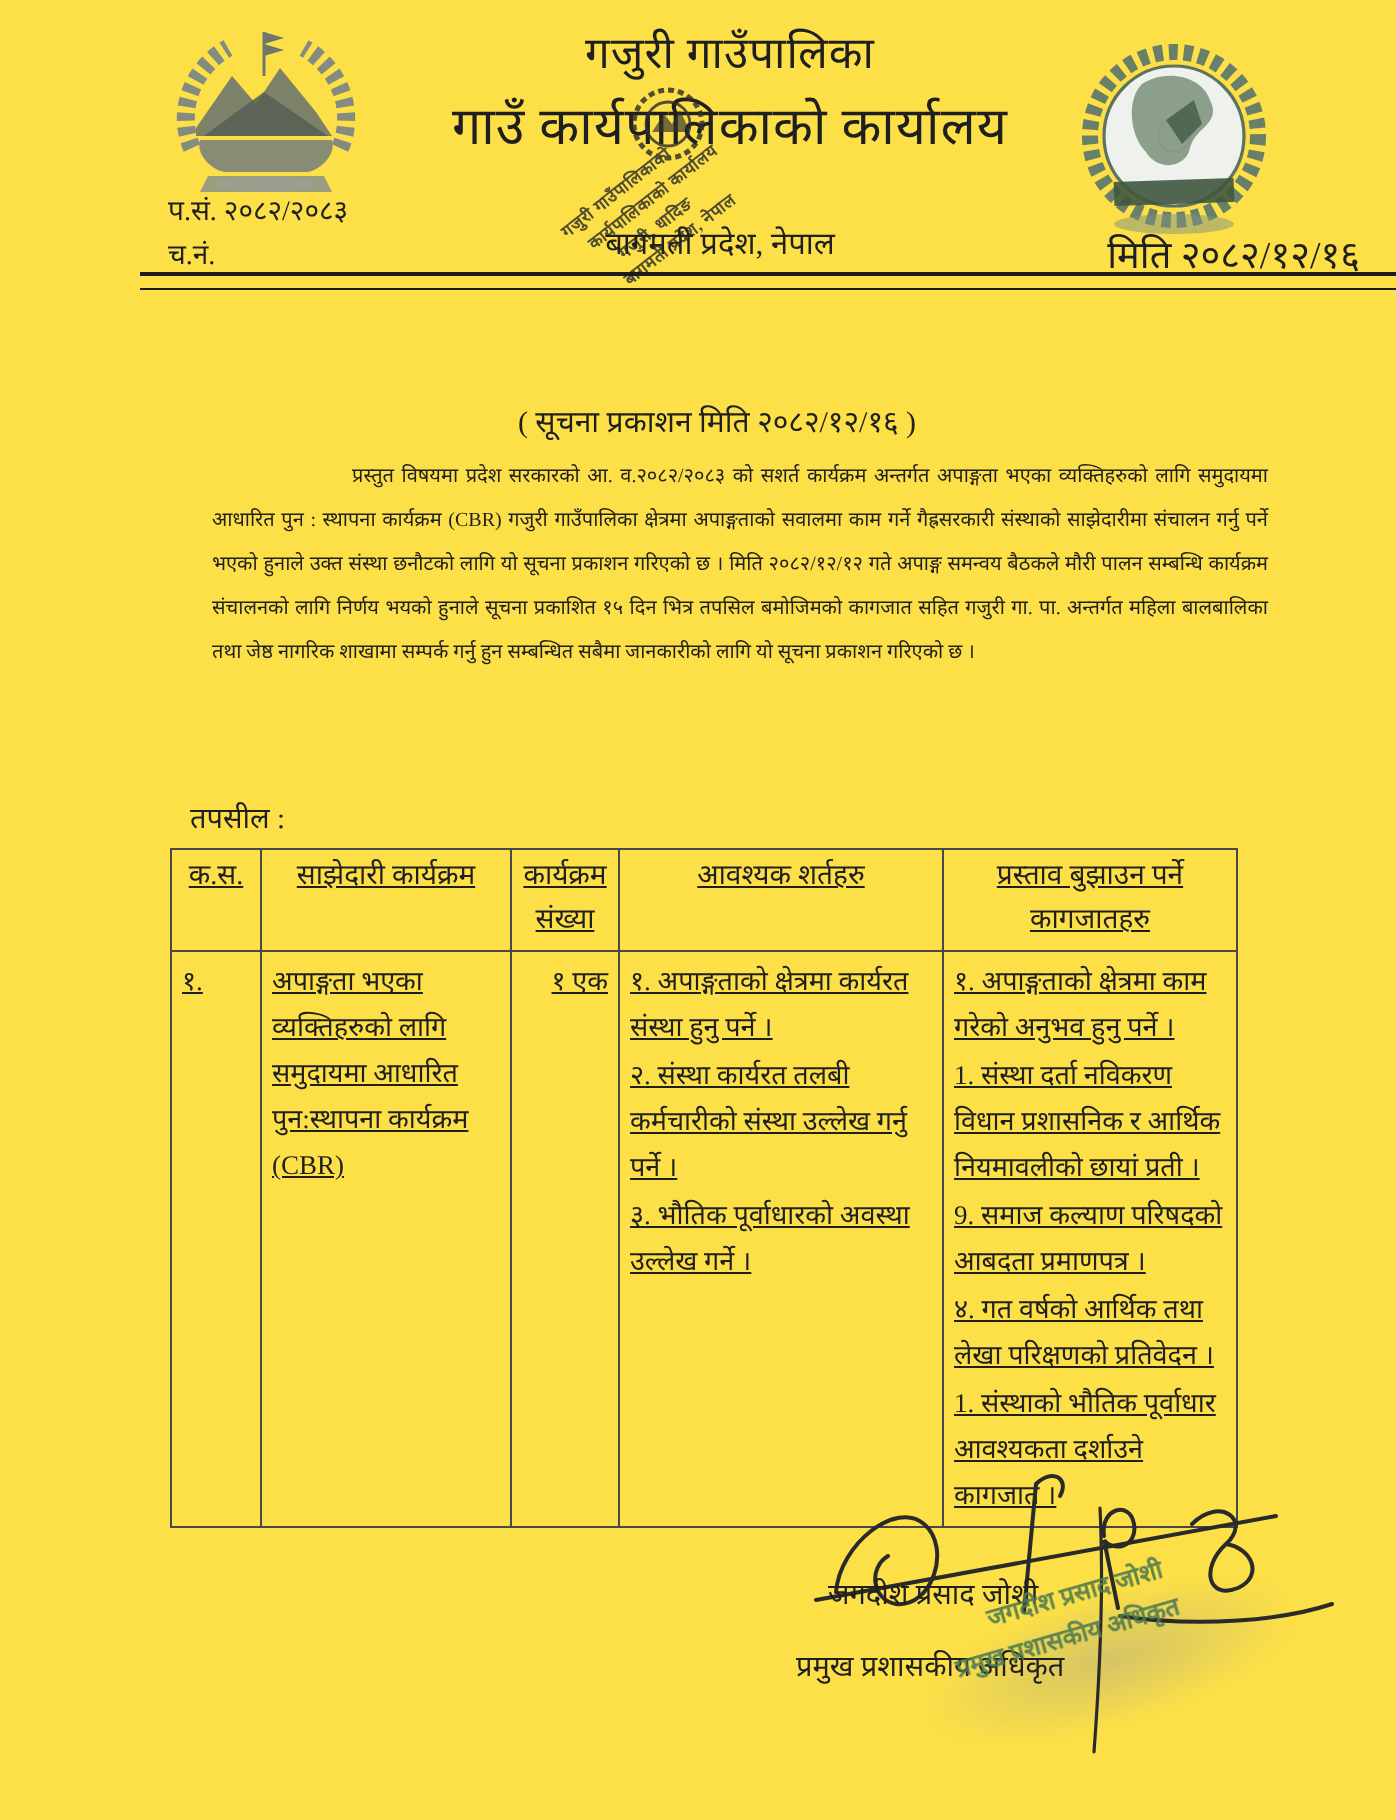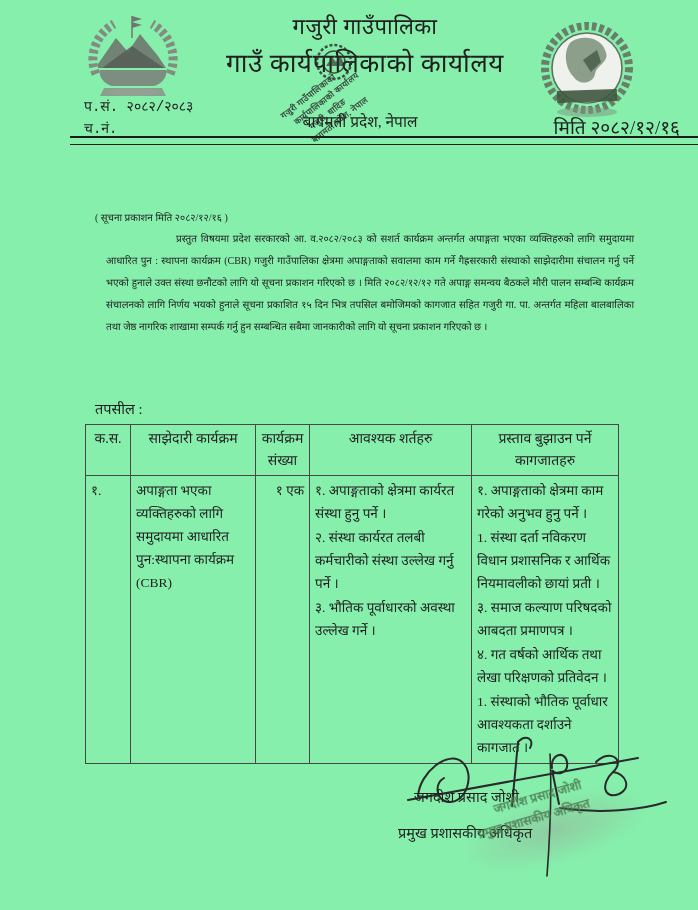--- a/index.html
+++ b/index.html
@@ -1,20 +1,20 @@
 <!DOCTYPE html>
 <html><head>
 <meta charset="utf-8">
 <style>
   html,body{margin:0;padding:0;background:#e8e8e4;}
   .page{
     position:relative;
     width:698px;height:910px;
     margin:0 auto;
-    background:#86efac;
+    background:#fde047;
     font-family:"Liberation Serif","DejaVu Serif",serif;
     color:#1f1f1f;
     overflow:hidden;
   }
   
   .emblem-left{position:absolute;left:82px;top:12px;width:102px;height:90px;}
   .seal-right{position:absolute;left:531px;top:20px;width:112px;height:102px;}
   .head-titles{position:absolute;left:150px;top:10px;width:430px;text-align:center;}
   .muni-title{font-size:22px;letter-spacing:.5px;}
   .office-title{font-size:26px;margin-top:4px;letter-spacing:.5px;}
@@ -26,35 +26,35 @@
   .round-stamp .stamp-text{
     position:absolute;left:16px;top:78px;width:150px;
     transform:rotate(-38deg);transform-origin:0 0;
     font-size:8.5px;font-weight:bold;color:#2c2c2c;line-height:1.5;
     letter-spacing:.4px;white-space:nowrap;
   }
   .round-stamp .stamp-text span{display:block;}
   .round-stamp .stamp-text span:nth-child(2){margin-left:7px;}
   .round-stamp .stamp-text span:nth-child(3){margin-left:16px;}
   .round-stamp .stamp-text span:nth-child(4){margin-left:10px;}
-  .ref-block{position:absolute;left:84px;top:96px;font-size:14px;line-height:22px;font-family:Liberation Mono, monospace;}
+  .ref-block{position:absolute;left:84px;top:96px;font-size:14px;line-height:22px;}
   .address-line{position:absolute;left:150px;top:110px;width:420px;text-align:center;font-size:15.5px;}
   .date-line{position:absolute;right:18px;top:114px;font-size:19px;}
   .head-rule{position:absolute;left:70px;right:0;top:136px;height:6px;
     border-top:2.5px solid #1c1c1c;border-bottom:1.2px solid #1c1c1c;}
   
   .subject{position:absolute;left:95px;top:150px;width:527px;
     font-size:14.5px;line-height:26px;text-align:justify;}
-  .pub-note{position:absolute;left:95px;top:210px;width:527px;font-size:10px;}
+  .pub-note{position:absolute;left:95px;top:200px;width:527px;text-align:center;font-size:15px;}
   .body-par{position:absolute;left:106px;top:228px;width:528px;
     font-size:10px;line-height:22px;text-align:justify;text-indent:70px;}
   .tapasil{position:absolute;left:95px;top:398px;font-size:14.5px;}
   
   table.main{position:absolute;left:85px;top:424px;width:533px;
-    border-collapse:collapse;table-layout:fixed;font-size:13.5px;}
+    border-collapse:collapse;table-layout:fixed;font-size:13.5px;text-decoration:underline;}
   table.main th,table.main td{border:1.2px solid #474747;vertical-align:top;
     padding:3px 5px;overflow:hidden;}
   table.main th{font-weight:normal;font-size:14px;text-align:center;height:42px;line-height:22px;}
   table.main td{height:236px;line-height:23px;}
   .col-sn{width:45px;}.col-prog{width:125px;}.col-cnt{width:54px;}
   .col-cond{width:162px;}.col-docs{width:147px;}
   td.cell-sn{text-align:left;padding-left:8px;}
   td.cell-cnt{text-align:right;padding-left:6px;}
   .list-item{margin-bottom:1px;}
   
@@ -160,21 +160,21 @@
         <td>अपाङ्गता भएका व्यक्तिहरुको लागि समुदायमा आधारित पुन:स्थापना कार्यक्रम (CBR)</td>
         <td class="cell-cnt">१ एक</td>
         <td>
           <div class="list-item">१. अपाङ्गताको क्षेत्रमा कार्यरत संस्था हुनु पर्ने ।</div>
           <div class="list-item">२. संस्था कार्यरत तलबी कर्मचारीको संस्था उल्लेख गर्नु पर्ने ।</div>
           <div class="list-item">३. भौतिक पूर्वाधारको अवस्था उल्लेख गर्ने ।</div>
         </td>
         <td>
           <div class="list-item">१. अपाङ्गताको क्षेत्रमा काम गरेको अनुभव हुनु पर्ने ।</div>
           <div class="list-item">1. संस्था दर्ता नविकरण विधान प्रशासनिक र आर्थिक नियमावलीको छायां प्रती ।</div>
-          <div class="list-item">३. समाज कल्याण परिषदको आबदता प्रमाणपत्र ।</div>
+          <div class="list-item">9. समाज कल्याण परिषदको आबदता प्रमाणपत्र ।</div>
           <div class="list-item">४. गत वर्षको आर्थिक तथा लेखा परिक्षणको प्रतिवेदन ।</div>
           <div class="list-item">1. संस्थाको भौतिक पूर्वाधार आवश्यकता दर्शाउने कागजात ।</div>
         </td>
       </tr>
     </tbody>
   </table>
 
   <div class="stamp-smudge"></div>
 
   <svg class="sig-svg" width="280" height="148" viewBox="0 0 280 148">

